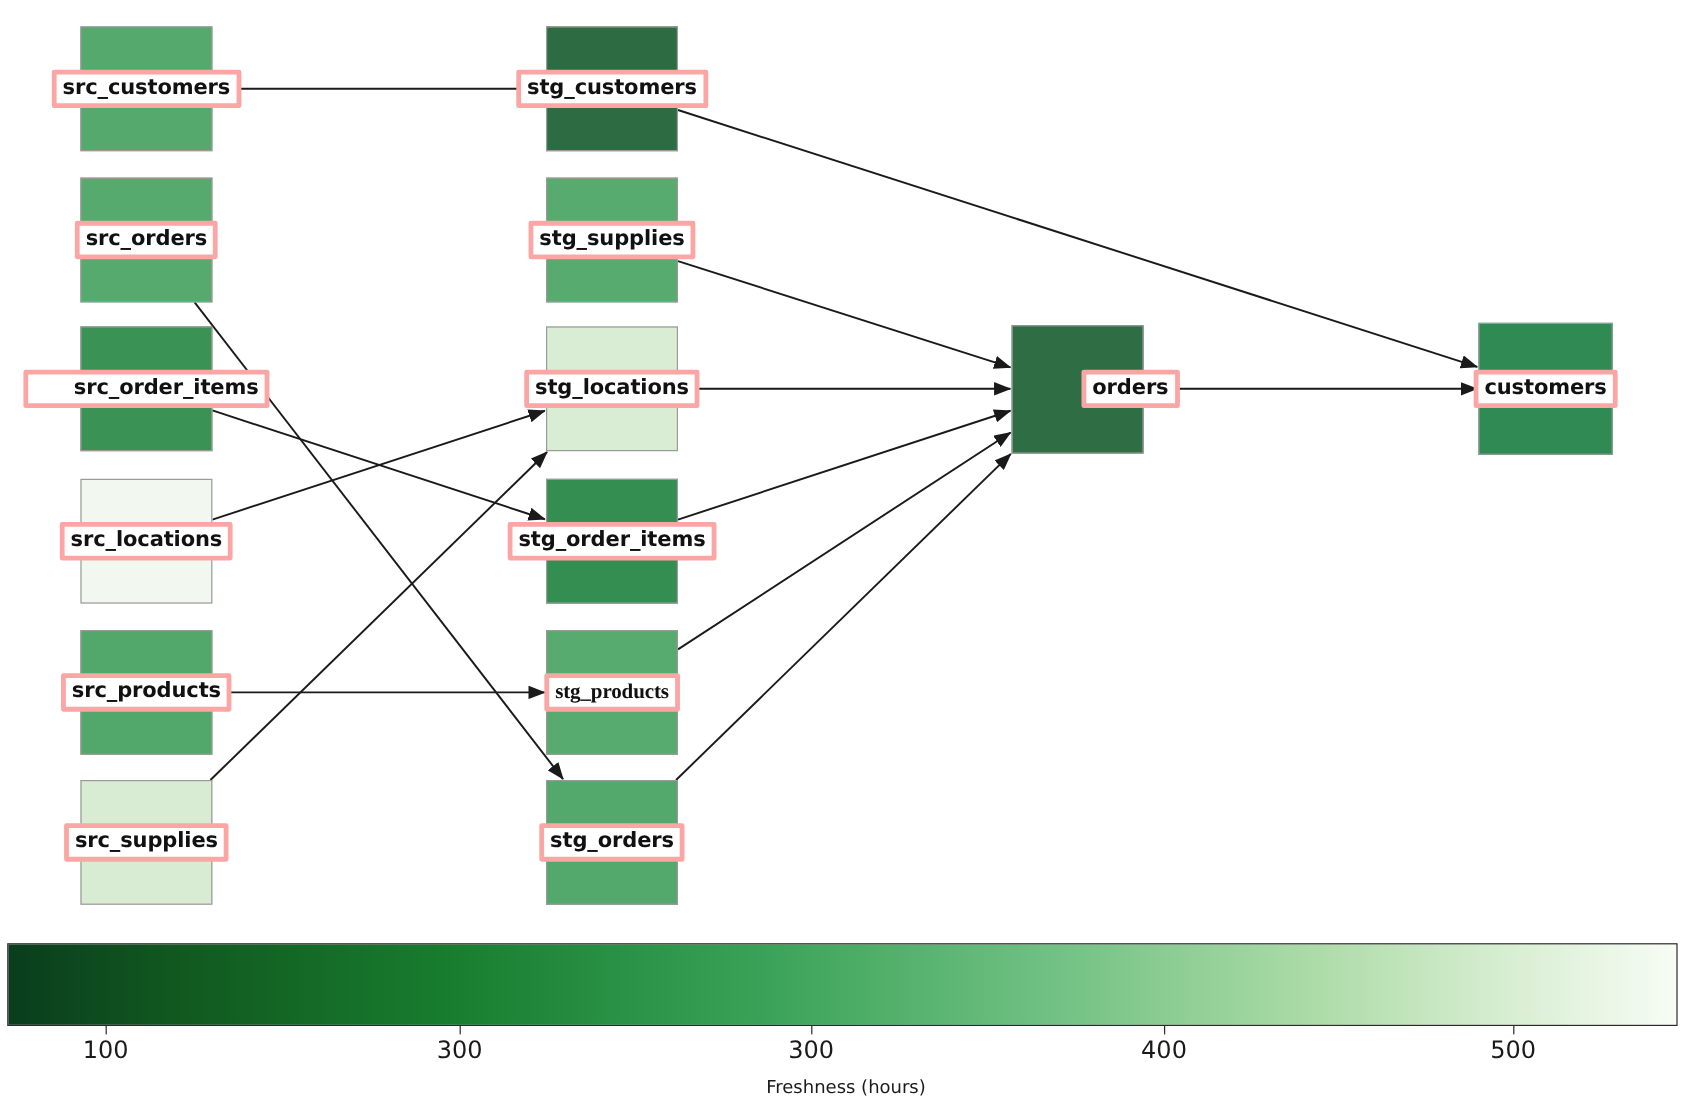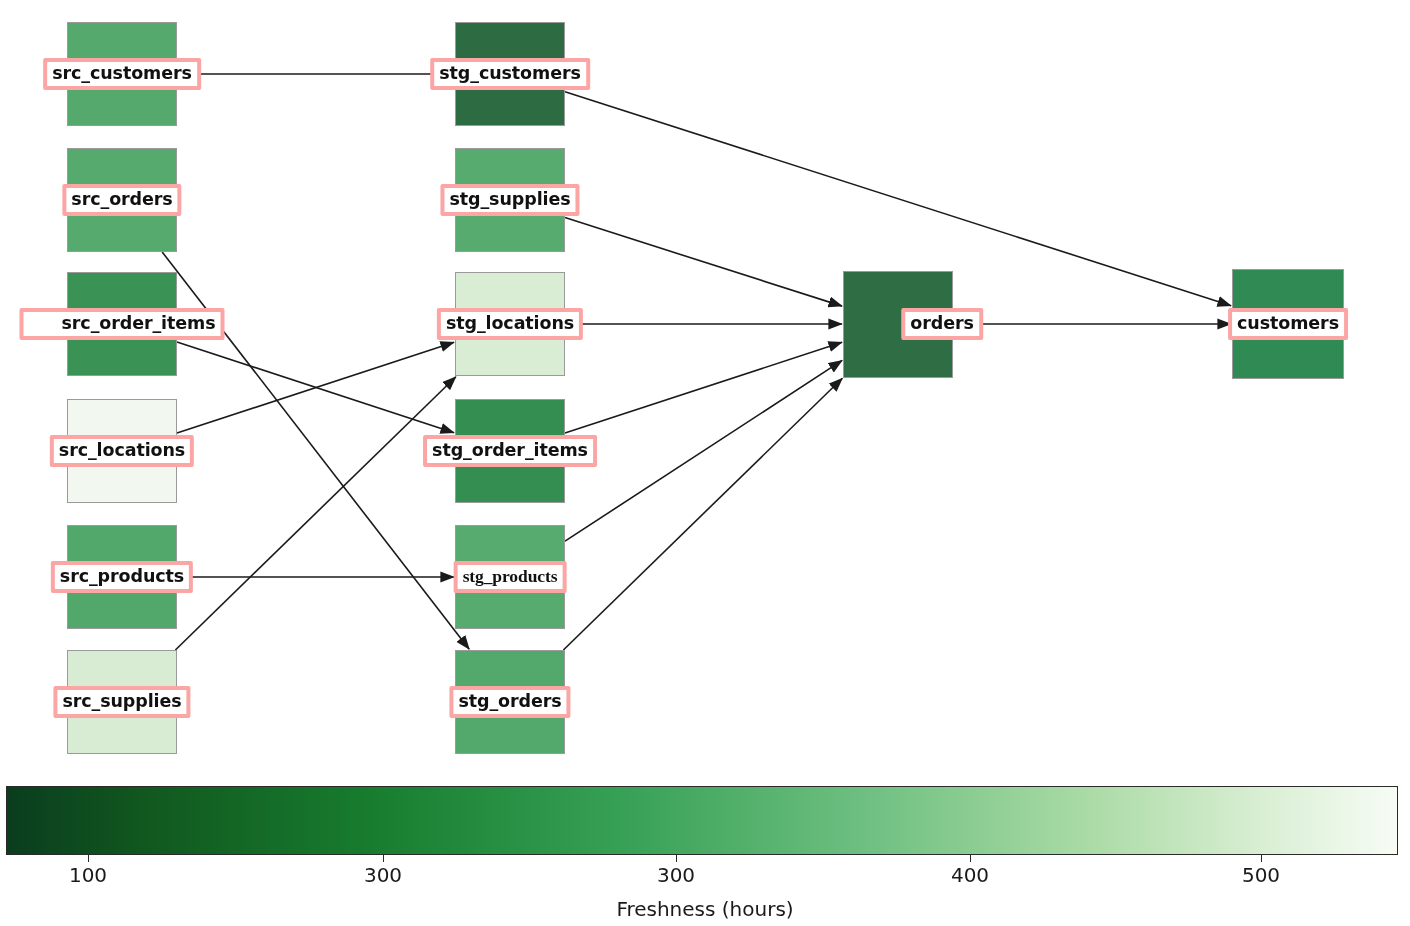--- a/index.html
+++ b/index.html
@@ -75,21 +75,21 @@
     transform: translateX(-50%);
     font-size: 20px;
     color: #1a1a1a;
     white-space: nowrap;
   }
   #cb-axis-label {
     position: absolute;
     top: 897px;
     left: 705px;
     transform: translateX(-50%);
-    font-size: 20px;
+    font-size: 15px;
     color: #1a1a1a;
     white-space: nowrap;
   }
 </style>
 </head>
 <body>
 
 <div id="canvas">
 
   <svg id="edge-layer" viewBox="0 0 1410 926" xmlns="http://www.w3.org/2000/svg">

